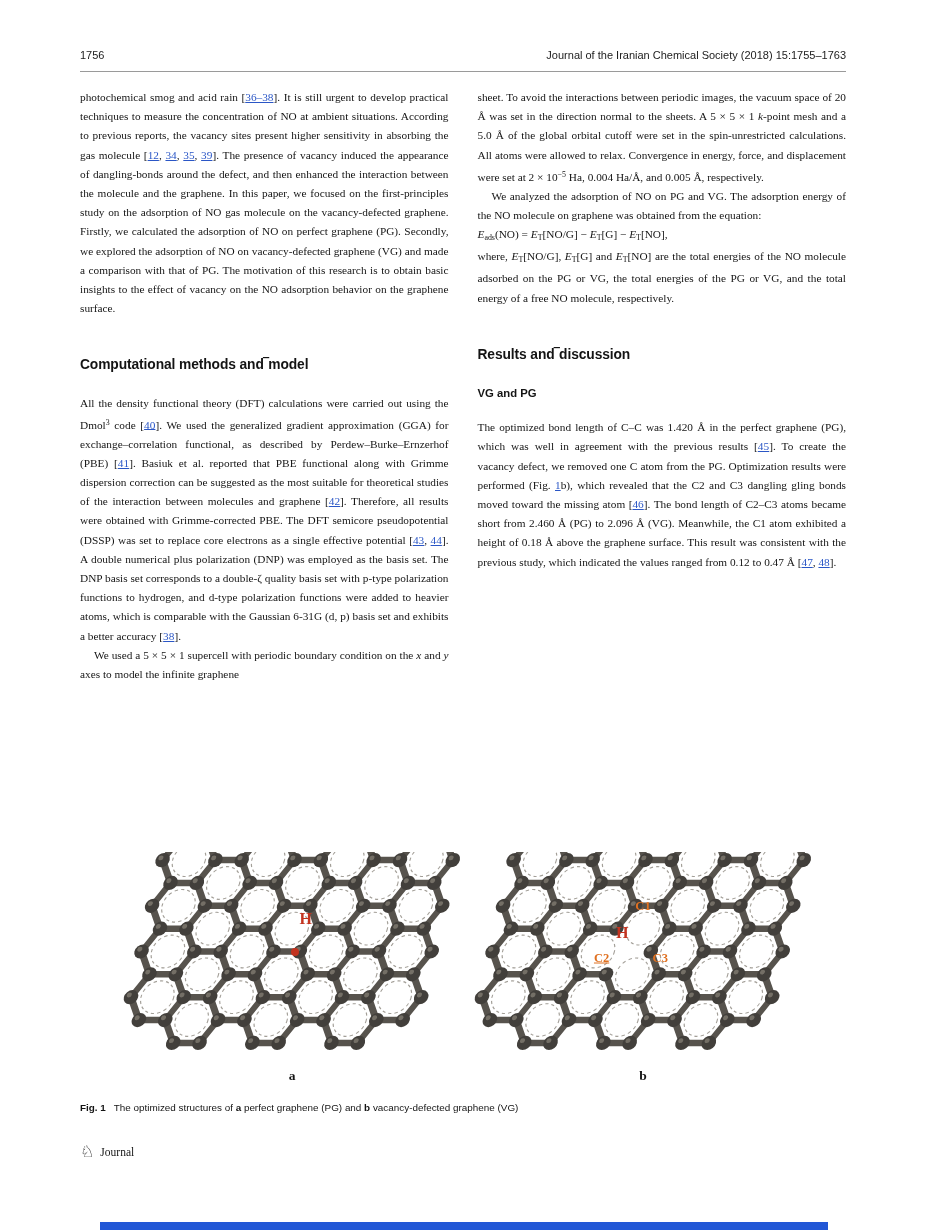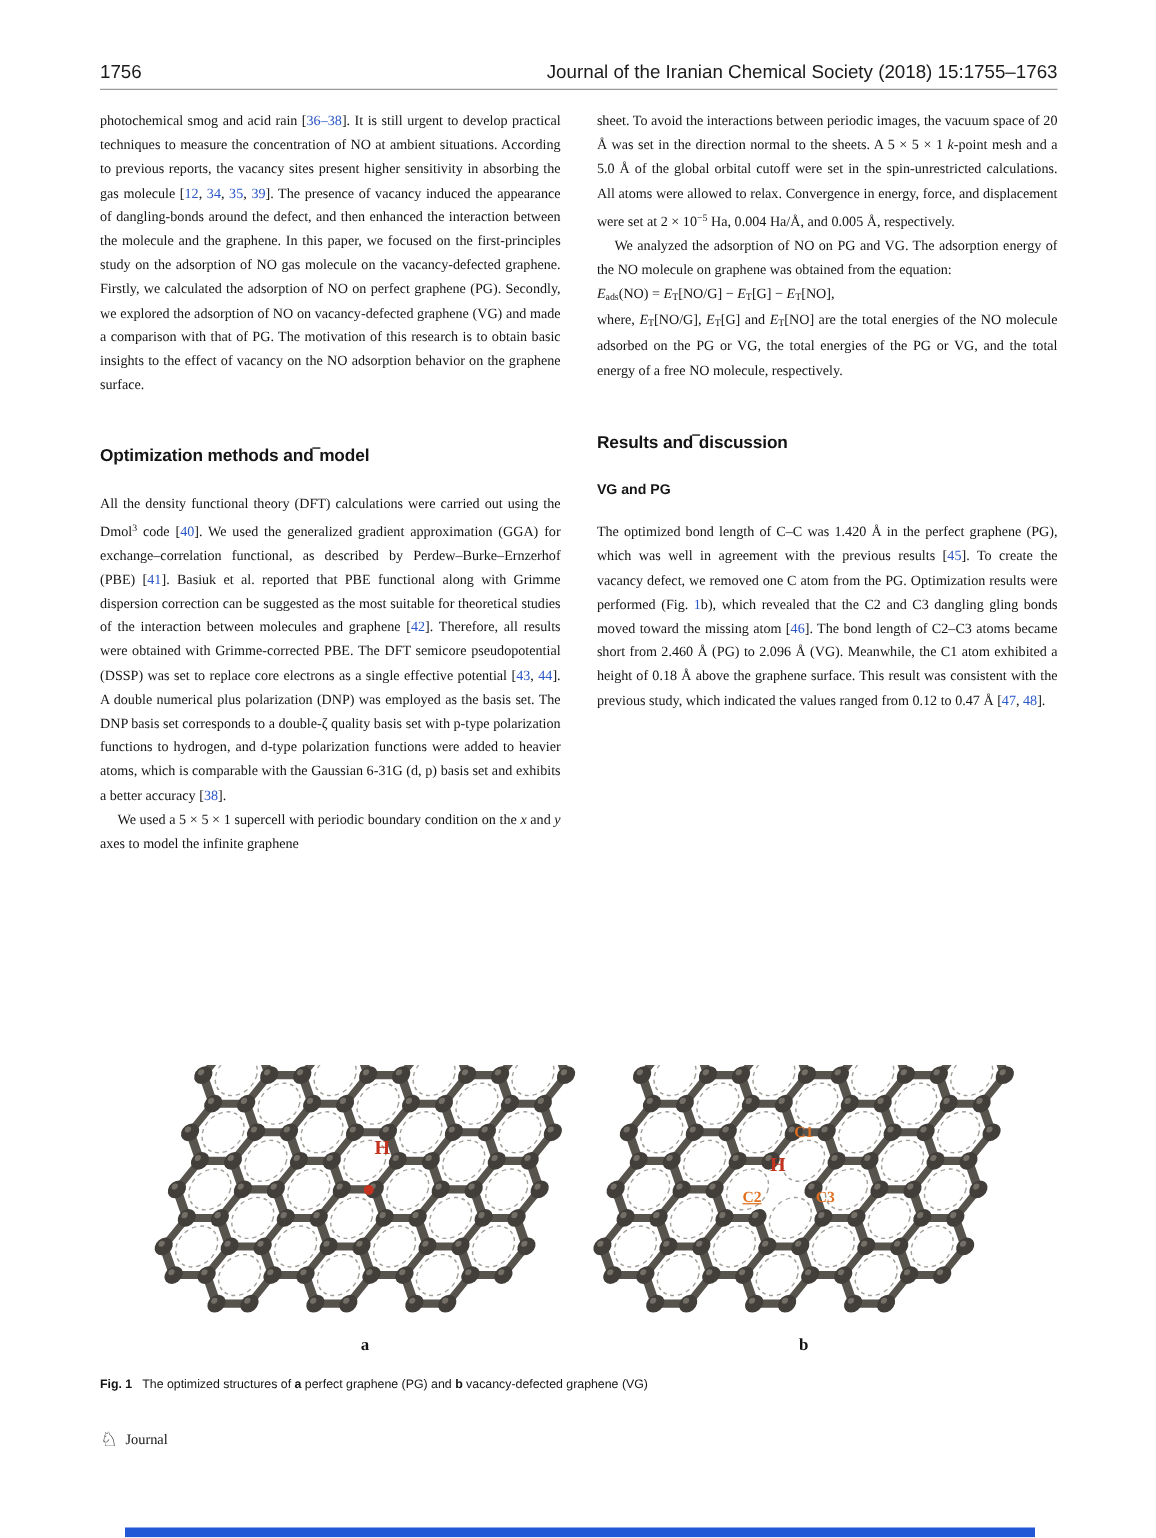--- a/index.html
+++ b/index.html
@@ -1,33 +1,33 @@
 <!DOCTYPE html>
 <html lang="en" style="--cite: #2a56c6; --ann-red: #c3331f; --ann-orange: #e07020; --bar: #2257d6;"><head>
 <meta charset="utf-8">
 <style>
   html,body{margin:0;padding:0;background:#ffffff;}
   .page{position:relative;width:925px;height:1230px;background:#fff;overflow:hidden;
         font-family:"Liberation Serif",serif;color:#141414;}
 
   
   .hdr{position:absolute;top:49px;left:80px;right:79px;display:flex;justify-content:space-between;
-       font-family:"Liberation Sans",sans-serif;font-size:15px;color:#1c1c1c;}
+       font-family:"Liberation Sans",sans-serif;font-size:11px;color:#1c1c1c;}
   .hdr-rule{position:absolute;top:71px;left:80px;right:79px;border-top:1px solid #9a9a9a;}
 
   
   .columns{position:absolute;top:88px;left:80px;right:79px;height:760px;display:flex;gap:29px;overflow:hidden;}
   .col{flex:1;font-size:11.3px;line-height:19.2px;text-align:justify;}
   .col p{margin:0;}
   p.indent{text-indent:14px;}
   .h1{font-family:"Liberation Sans",sans-serif;font-weight:bold;font-size:13.8px;margin:37px 0 19px;letter-spacing:-0.1px;}
   .h2{font-family:"Liberation Sans",sans-serif;font-weight:bold;font-size:11.3px;margin:20px 0 15px;}
   .equation{margin:7px 0 7px;}
 
-  .cite{color:var(--cite,#2a56c6);}
+  .cite{color:var(--cite,#2a56c6);text-decoration:underline;}
   .sup{font-size:0.7em;vertical-align:0.45em;}
   .sub{font-size:0.7em;vertical-align:-0.25em;}
   .i{font-style:italic;}
   .b{font-weight:bold;}
   .cap-label{font-weight:bold;margin-right:8px;}
 
   
   .figure{position:absolute;top:852px;left:100px;right:90px;height:235px;display:flex;gap:6px;justify-content:center;}
   .fig-panel{position:relative;width:345px;height:208px;}
   .lattice{width:100%;height:100%;display:block;}
@@ -56,21 +56,21 @@
 
   <div class="hdr">
     <span>1756</span>
     <span>Journal of the Iranian Chemical Society (2018) 15:1755–1763</span>
   </div>
   <div class="hdr-rule"></div>
 
   <div class="columns">
     <div class="col">
       <p><span>photochemical smog and acid rain [</span><span class="cite">36–38</span><span>]. It is still urgent to develop practical techniques to measure the concentration of NO at ambient situations. According to previous reports, the vacancy sites present higher sensitivity in absorbing the gas molecule [</span><span class="cite">12</span><span>, </span><span class="cite">34</span><span>, </span><span class="cite">35</span><span>, </span><span class="cite">39</span><span>]. The presence of vacancy induced the appearance of dangling-bonds around the defect, and then enhanced the interaction between the molecule and the graphene. In this paper, we focused on the first-principles study on the adsorption of NO gas molecule on the vacancy-defected graphene. Firstly, we calculated the adsorption of NO on perfect graphene (PG). Secondly, we explored the adsorption of NO on vacancy-defected graphene (VG) and made a comparison with that of PG. The motivation of this research is to obtain basic insights to the effect of vacancy on the NO adsorption behavior on the graphene surface.</span></p>
-      <h2 class="h1">Optimization methods and‾model</h2>
+      <h2 class="h1">Computational methods and‾model</h2>
       <p><span>All the density functional theory (DFT) calculations were carried out using the Dmol</span><span class="sup">3</span><span> code [</span><span class="cite">40</span><span>]. We used the generalized gradient approximation (GGA) for exchange–correlation functional, as described by Perdew–Burke–Ernzerhof (PBE) [</span><span class="cite">41</span><span>]. Basiuk et al. reported that PBE functional along with Grimme dispersion correction can be suggested as the most suitable for theoretical studies of the interaction between molecules and graphene [</span><span class="cite">42</span><span>]. Therefore, all results were obtained with Grimme-corrected PBE. The DFT semicore pseudopotential (DSSP) was set to replace core electrons as a single effective potential [</span><span class="cite">43</span><span>, </span><span class="cite">44</span><span>]. A double numerical plus polarization (DNP) was employed as the basis set. The DNP basis set corresponds to a double-ζ quality basis set with p-type polarization functions to hydrogen, and d-type polarization functions were added to heavier atoms, which is comparable with the Gaussian 6-31G (d, p) basis set and exhibits a better accuracy [</span><span class="cite">38</span><span>].</span></p>
       <p class="indent"><span>We used a 5 × 5 × 1 supercell with periodic boundary condition on the </span><span class="i">x</span><span> and </span><span class="i">y</span><span> axes to model the infinite graphene</span></p>
     </div>
     <div class="col">
       <p><span>sheet. To avoid the interactions between periodic images, the vacuum space of 20 Å was set in the direction normal to the sheets. A 5 × 5 × 1 </span><span class="i">k</span><span>-point mesh and a 5.0 Å of the global orbital cutoff were set in the spin-unrestricted calculations. All atoms were allowed to relax. Convergence in energy, force, and displacement were set at 2 × 10</span><span class="sup">−5</span><span> Ha, 0.004 Ha/Å, and 0.005 Å, respectively.</span></p>
       <p class="indent"><span>We analyzed the adsorption of NO on PG and VG. The adsorption energy of the NO molecule on graphene was obtained from the equation:</span></p>
       <p class="equation"><span class="i">E</span><span class="sub">ads</span><span>(NO) = </span><span class="i">E</span><span class="sub">T</span><span>[NO/G] − </span><span class="i">E</span><span class="sub">T</span><span>[G] − </span><span class="i">E</span><span class="sub">T</span><span>[NO],</span></p>
       <p><span>where, </span><span class="i">E</span><span class="sub">T</span><span>[NO/G], </span><span class="i">E</span><span class="sub">T</span><span>[G] and </span><span class="i">E</span><span class="sub">T</span><span>[NO] are the total energies of the NO molecule adsorbed on the PG or VG, the total energies of the PG or VG, and the total energy of a free NO molecule, respectively.</span></p>
       <h2 class="h1">Results and‾discussion</h2>
       <h3 class="h2">VG and PG</h3>

